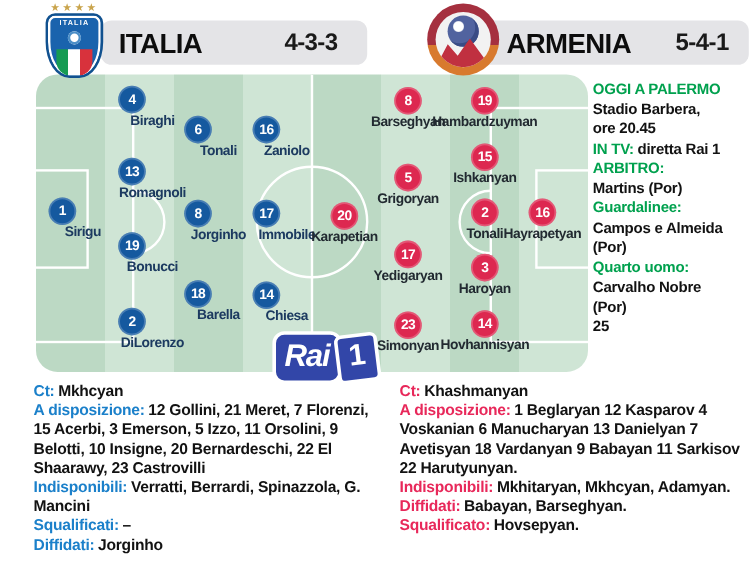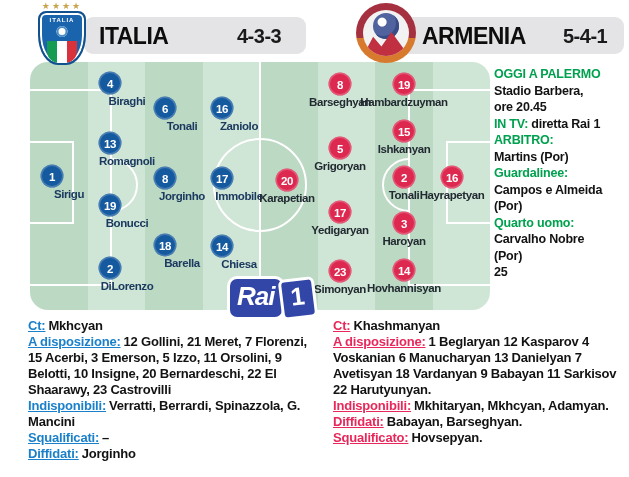--- a/index.html
+++ b/index.html
@@ -76,21 +76,21 @@
   .info{position:absolute;left:494px;top:66px;width:134px;}
   .info .line{font-size:12.5px;line-height:16.5px;font-weight:bold;color:#121212;
          letter-spacing:-0.2px;}
   .info .lbl{color:#00a14e;}
   .info .lbl:not(:empty){margin-right:3px;}
 
   
   .notes{position:absolute;top:318px;font-size:13px;line-height:16px;font-weight:bold;
          color:#121212;letter-spacing:-0.2px;}
   .notes p{margin:0;}
-  .notes .lbl:not(:empty){margin-right:3px;text-decoration:underline;}
+  .notes .lbl:not(:empty){margin-right:3px;}
   .notes-home{left:28px;width:292px;}
   .notes-away{left:333px;width:296px;}
   .notes-home .lbl{color:#1b80ca;}
   .notes-away .lbl{color:#e8285a;}
 </style>
 </head>
 <body>
 
 <div class="root">
 

